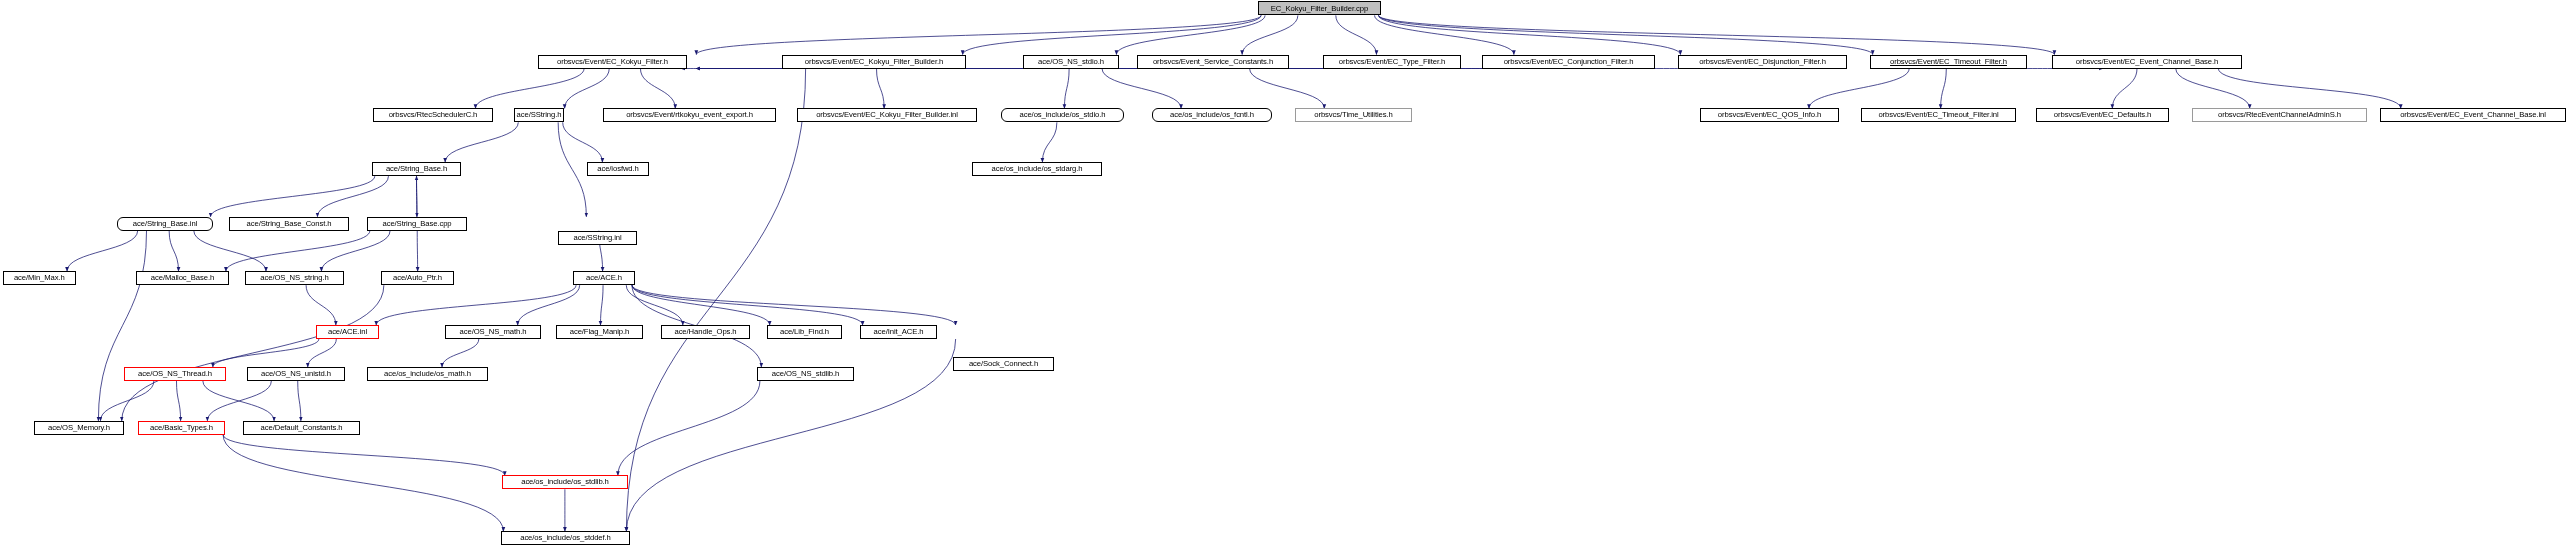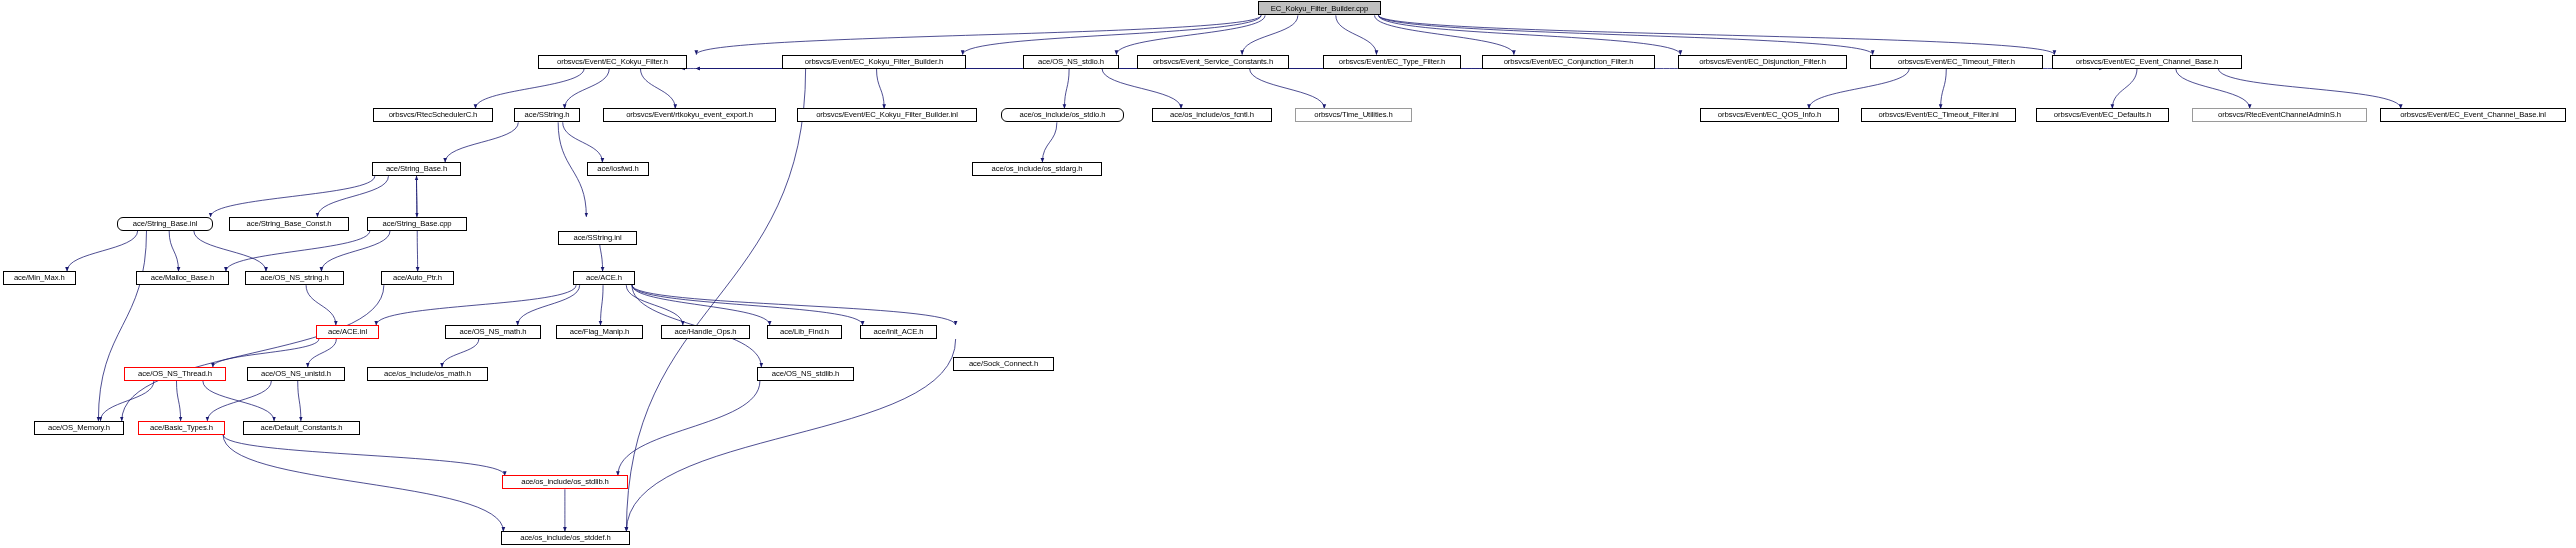--- a/index.html
+++ b/index.html
@@ -91,28 +91,28 @@
       <path d="M 1152.37 98 C 1152.37 429, 896 429, 896 760" fill="none" stroke="#191970" stroke-width="1.1" marker-end="url(#arr)"></path>
     </svg>
 <div class="node root" style="left: 1258px; top: 1.4px; width: 123px;">EC_Kokyu_Filter_Builder.cpp</div>
     <div class="node" style="left: 538px; top: 55px; width: 149px;">orbsvcs/Event/EC_Kokyu_Filter.h</div>
     <div class="node" style="left: 782px; top: 55px; width: 184px;">orbsvcs/Event/EC_Kokyu_Filter_Builder.h</div>
     <div class="node" style="left: 1023px; top: 55px; width: 96px;">ace/OS_NS_stdio.h</div>
     <div class="node" style="left: 1137px; top: 55px; width: 152px;">orbsvcs/Event_Service_Constants.h</div>
     <div class="node" style="left: 1323px; top: 55px; width: 138px;">orbsvcs/Event/EC_Type_Filter.h</div>
     <div class="node" style="left: 1482px; top: 55px; width: 173px;">orbsvcs/Event/EC_Conjunction_Filter.h</div>
     <div class="node" style="left: 1678px; top: 55px; width: 169px;">orbsvcs/Event/EC_Disjunction_Filter.h</div>
-    <div class="node" style="left: 1870px; top: 55px; width: 173px;">orbsvcs/Event/EC_Timeout_Filter.h</div>
+    <div class="node" style="left: 1870px; top: 55px; width: 157px; text-decoration: underline;">orbsvcs/Event/EC_Timeout_Filter.h</div>
     <div class="node" style="left: 2052px; top: 55px; width: 190px;">orbsvcs/Event/EC_Event_Channel_Base.h</div>
     <div class="node" style="left: 373px; top: 108px; width: 120px;">orbsvcs/RtecSchedulerC.h</div>
-    <div class="node" style="left: 514px; top: 108px; width: 66px;">ace/SString.h</div>
+    <div class="node" style="left: 514px; top: 108px; width: 50px;">ace/SString.h</div>
     <div class="node" style="left: 603px; top: 108px; width: 173px;">orbsvcs/Event/rtkokyu_event_export.h</div>
     <div class="node" style="left: 797px; top: 108px; width: 180px;">orbsvcs/Event/EC_Kokyu_Filter_Builder.inl</div>
     <div class="node" style="left: 1001px; top: 108px; width: 123px; border-radius: 6px;">ace/os_include/os_stdio.h</div>
-    <div class="node" style="left: 1152px; top: 108px; width: 120px;">ace/os_include/os_fcntl.h</div>
+    <div class="node" style="left: 1152px; top: 108px; width: 120px; border-radius: 6px;">ace/os_include/os_fcntl.h</div>
     <div class="node grey" style="left: 1295px; top: 108px; width: 117px;">orbsvcs/Time_Utilities.h</div>
     <div class="node" style="left: 1700px; top: 108px; width: 139px;">orbsvcs/Event/EC_QOS_Info.h</div>
     <div class="node" style="left: 1861px; top: 108px; width: 155px;">orbsvcs/Event/EC_Timeout_Filter.inl</div>
     <div class="node" style="left: 2036px; top: 108px; width: 133px;">orbsvcs/Event/EC_Defaults.h</div>
     <div class="node grey" style="left: 2192px; top: 108px; width: 175px;">orbsvcs/RtecEventChannelAdminS.h</div>
     <div class="node" style="left: 2380px; top: 108px; width: 186px;">orbsvcs/Event/EC_Event_Channel_Base.inl</div>
     <div class="node" style="left: 372px; top: 162px; width: 89px;">ace/String_Base.h</div>
     <div class="node" style="left: 587px; top: 162px; width: 62px;">ace/iosfwd.h</div>
     <div class="node" style="left: 972px; top: 162px; width: 130px;">ace/os_include/os_stdarg.h</div>
     <div class="node" style="left: 117px; top: 217px; width: 96px; border-radius: 6px;">ace/String_Base.inl</div>

